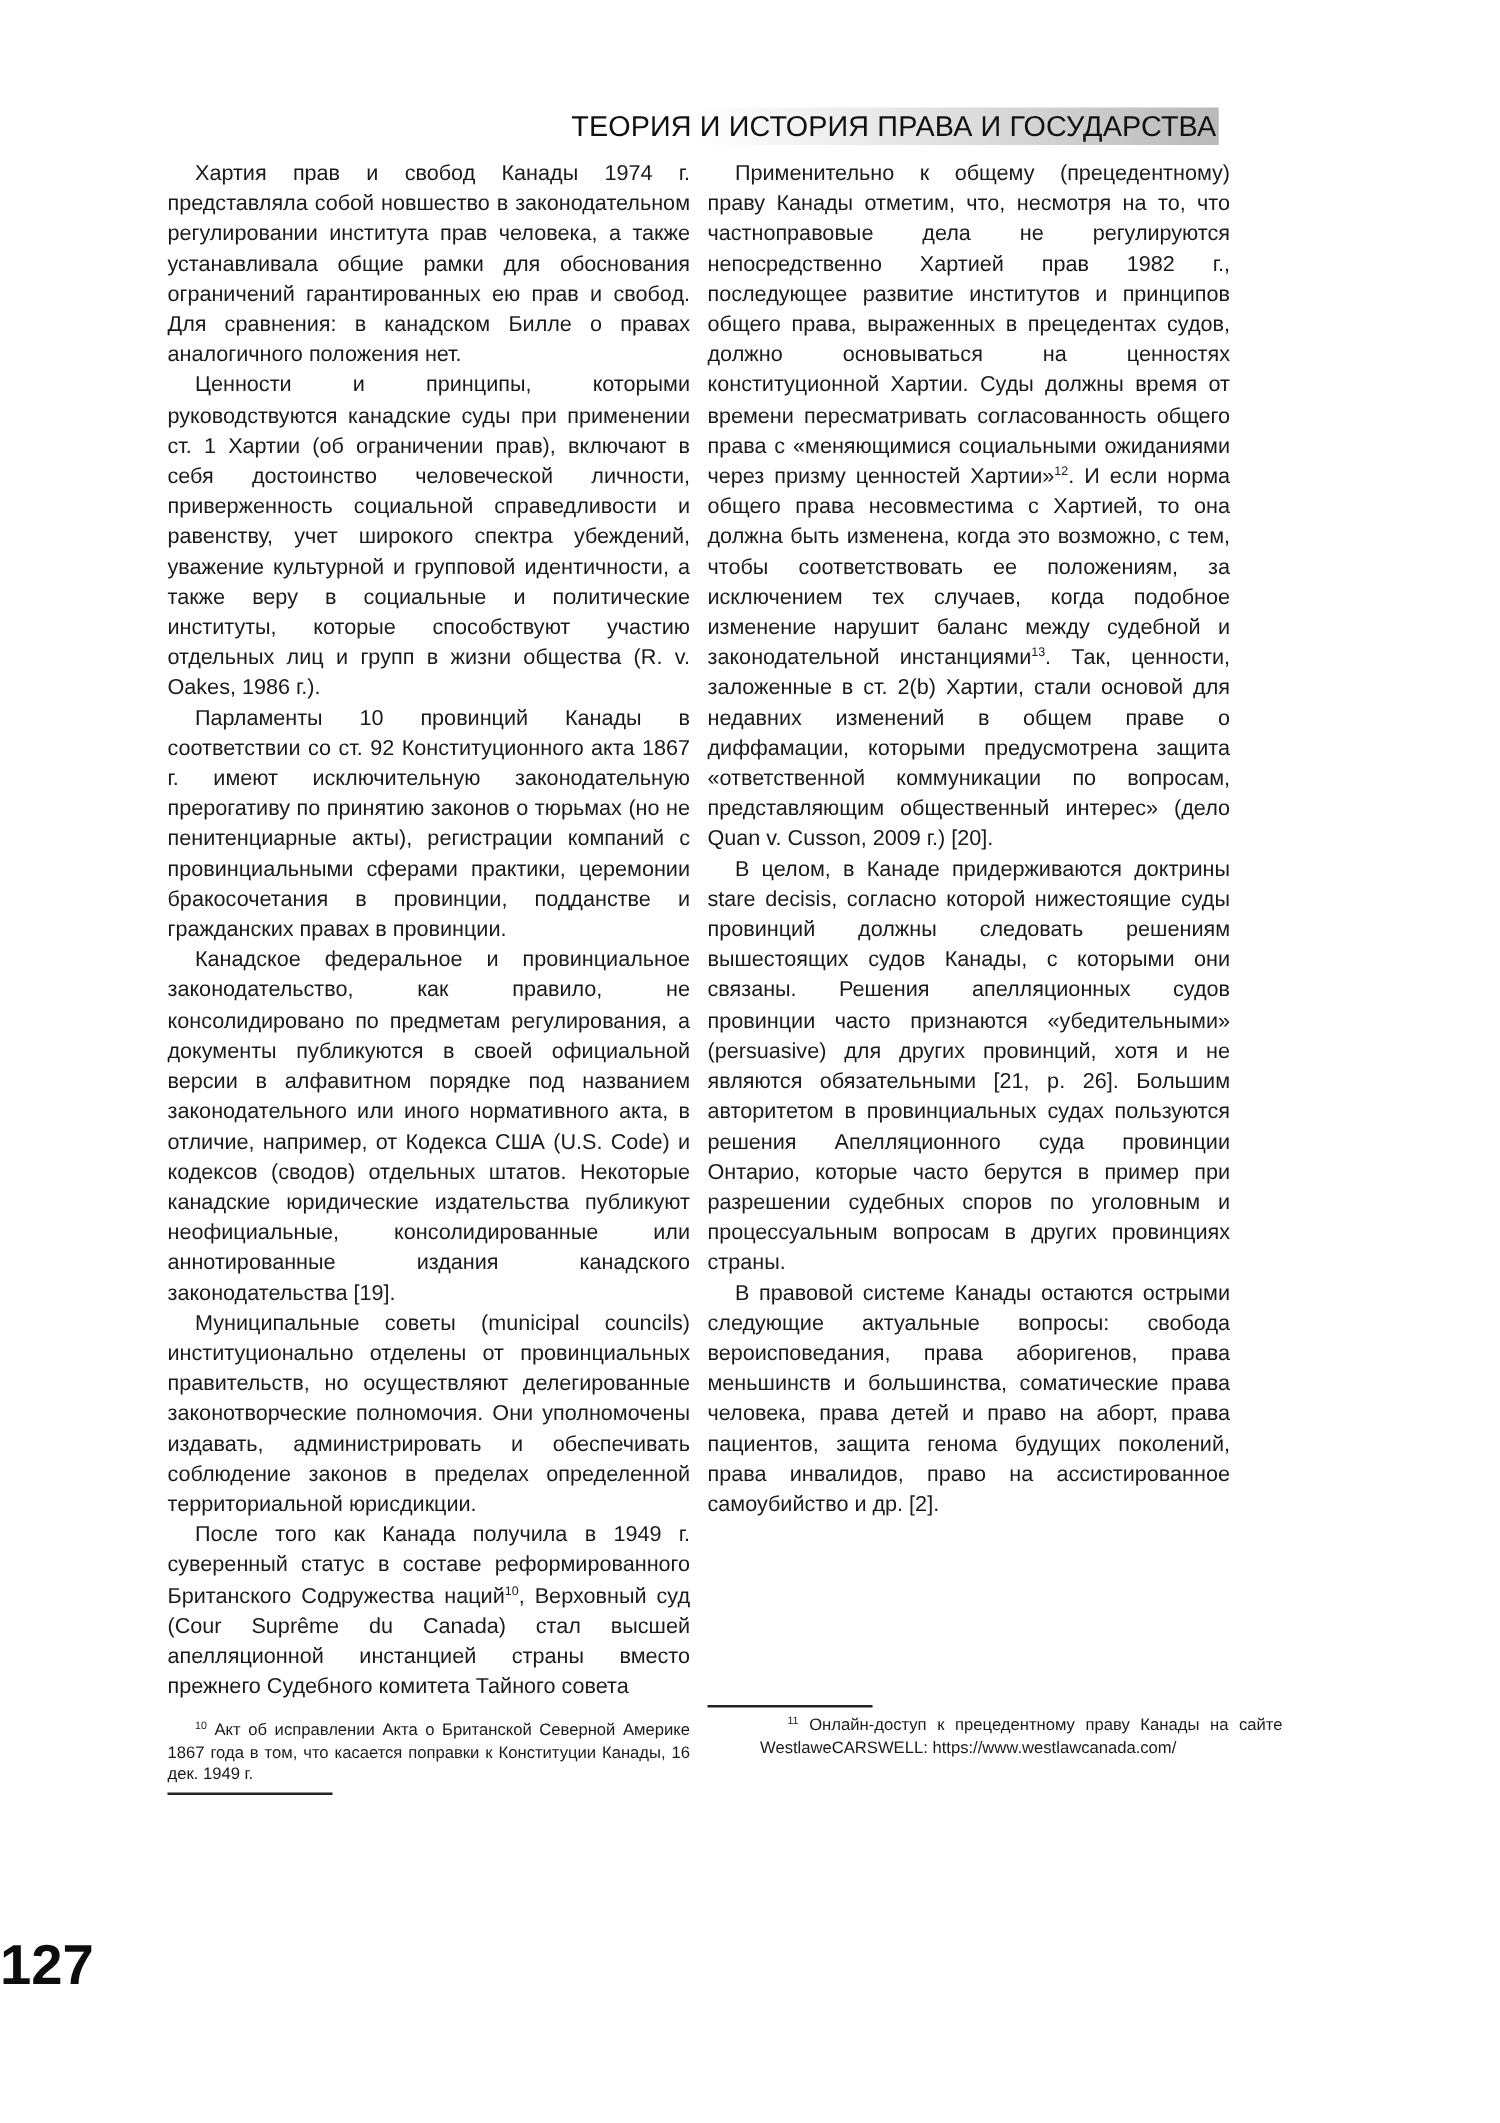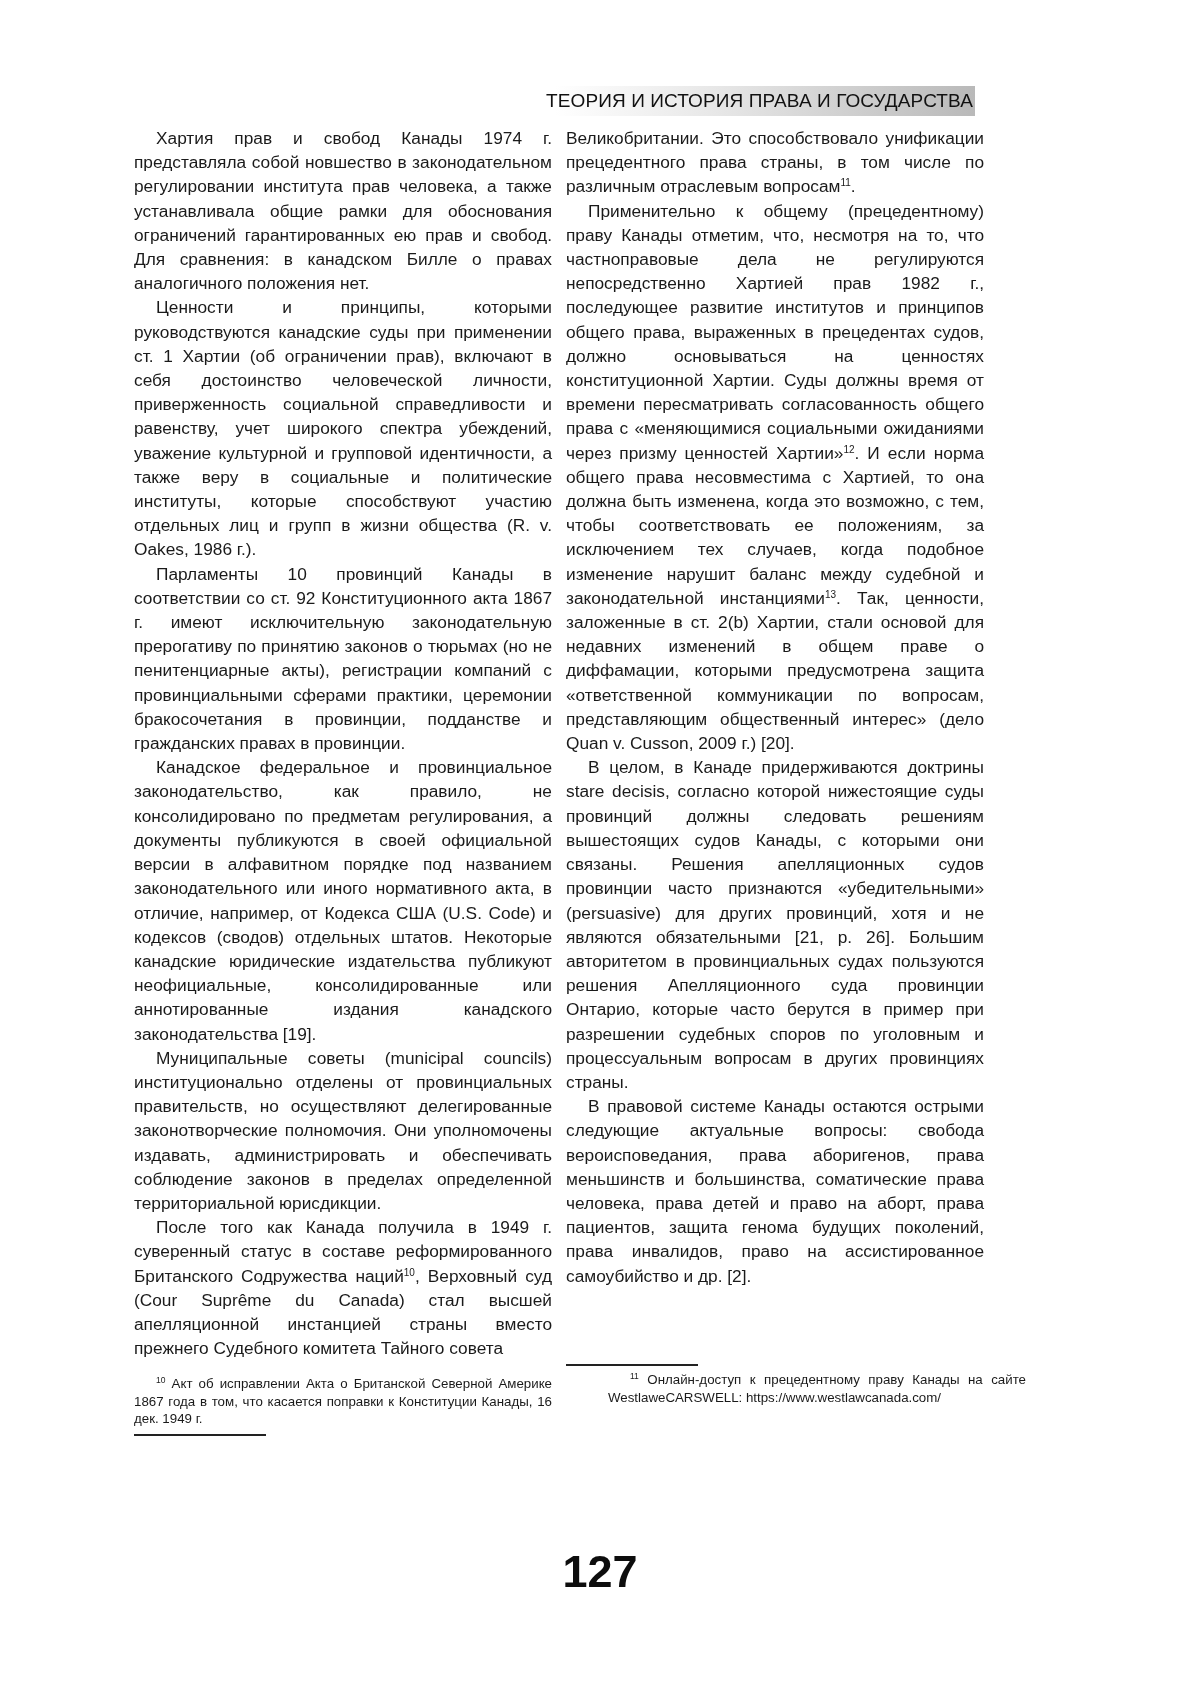--- a/index.html
+++ b/index.html
@@ -1,52 +1,51 @@
 <!DOCTYPE html>
 <html><head>
 <meta charset="utf-8">
 <style>
   html, body { margin: 0; padding: 0; background: #ffffff; }
   body { width: 1200px; height: 1698px; position: relative; overflow: hidden;
          font-family: "Liberation Sans", sans-serif; color: #1a1a1a; }
   .header-band { position: absolute; left: 555px; top: 86px; width: 420px; height: 30px;
          background: linear-gradient(to right, #ffffff 0%, #e6e6e6 40%, #b9b9b9 100%); }
-  .header-title { position: absolute; right: 227px; top: 88px; font-size: 19px; letter-spacing: 0.1px;
+  .header-title { position: absolute; right: 227px; top: 88px; font-size: 23px; letter-spacing: 0.1px;
          color: #111; white-space: nowrap; line-height: 26px; }
   .col { position: absolute; top: 126px; width: 418px; font-size: 17.3px; line-height: 24.2px;
          text-align: justify; hyphens: manual; }
   .col-left { left: 134px; }
   .col-right { left: 566px; }
   .col p { margin: 0; text-indent: 22px; }
   .col p.cont { text-indent: 0; }
   sup { font-size: 10px; line-height: 0; vertical-align: 6px; }
   .fn-rule { position: absolute; height: 1.5px; background: #222; width: 132px; }
   .footnotes { position: absolute; width: 418px; font-size: 13.3px; line-height: 17.5px; text-align: justify; }
   .footnotes p { margin: 0; text-indent: 22px; }
   .footnotes sup { font-size: 8.5px; vertical-align: 5px; }
-  .page-number { position: absolute; left: 0; width: 1200px; top: 1546px; text-align: center;
+  .page-number { position: absolute; left: 0; width: 1200px; top: 1546px; 
          font-size: 45px; font-weight: bold; color: #0d0d0d; }
 </style>
 </head>
 <body>
 
 <div class="header-band"></div>
 <div class="header-title">ТЕОРИЯ И ИСТОРИЯ ПРАВА И ГОСУДАРСТВА</div>
 
 <div class="col col-left">
   <p>Хартия прав и свобод Канады 1974 г. представляла собой новшество в законодательном регулировании института прав человека, а также устанавливала общие рамки для обоснования ограничений гарантированных ею прав и свобод. Для сравнения: в канадском Билле о правах аналогичного положения нет.</p>
   <p>Ценности и принципы, которыми руководствуются канадские суды при применении ст. 1 Хартии (об ограничении прав), включают в себя достоинство человеческой личности, приверженность социальной справедливости и равенству, учет широкого спектра убеждений, уважение культурной и групповой идентичности, а также веру в социальные и политические институты, которые способствуют участию отдельных лиц и групп в жизни общества (R. v. Oakes, 1986 г.).</p>
   <p>Парламенты 10 провинций Канады в соответствии со ст. 92 Конституционного акта 1867 г. имеют исключительную законодательную прерогативу по принятию законов о тюрьмах (но не пенитенциарные акты), регистрации компаний с провинциальными сферами практики, церемонии бракосочетания в провинции, подданстве и гражданских правах в провинции.</p>
   <p>Канадское федеральное и провинциальное законодательство, как правило, не консолидировано по предметам регулирования, а документы публикуются в своей официальной версии в алфавитном порядке под названием законодательного или иного нормативного акта, в отличие, например, от Кодекса США (U.S. Code) и кодексов (сводов) отдельных штатов. Некоторые канадские юридические издательства публикуют неофициальные, консолидированные или аннотированные издания канадского законодательства [19].</p>
   <p>Муниципальные советы (municipal councils) институционально отделены от провинциальных правительств, но осуществляют делегированные законотворческие полномочия. Они уполномочены издавать, администрировать и обеспечивать соблюдение законов в пределах определенной территориальной юрисдикции.</p>
   <p><span>После того как Канада получила в 1949 г. суверенный статус в составе реформированного Британского Содружества наций</span><sup>10</sup><span>, Верховный суд (Cour Suprême du Canada) стал высшей апелляционной инстанцией страны вместо прежнего Судебного комитета Тайного совета</span></p>
 </div>
 
 <div class="col col-right">
-  <p class="cont"><span>Великобритании. Это способствовало унификации прецедентного права страны, в том числе по различным отраслевым вопросам</span><sup>11</sup><span>.</span></p>
   <p><span>Применительно к общему (прецедентному) праву Канады отметим, что, несмотря на то, что частноправовые дела не регулируются непосредственно Хартией прав 1982 г., последующее развитие институтов и принципов общего права, выраженных в прецедентах судов, должно основываться на ценностях конституционной Хартии. Суды должны время от времени пересматривать согласованность общего права с «меняющимися социальными ожиданиями через призму ценностей Хартии»</span><sup>12</sup><span>. И если норма общего права несовместима с Хартией, то она должна быть изменена, когда это возможно, с тем, чтобы соответствовать ее положениям, за исключением тех случаев, когда подобное изменение нарушит баланс между судебной и законодательной инстанциями</span><sup>13</sup><span>. Так, ценности, заложенные в ст. 2(b) Хартии, стали основой для недавних изменений в общем праве о диффамации, которыми предусмотрена защита «ответственной коммуникации по вопросам, представляющим общественный интерес» (дело Quan v. Cusson, 2009 г.) [20].</span></p>
   <p>В целом, в Канаде придерживаются доктрины stare decisis, согласно которой нижестоящие суды провинций должны следовать решениям вышестоящих судов Канады, с которыми они связаны. Решения апелляционных судов провинции часто признаются «убедительными» (persuasive) для других провинций, хотя и не являются обязательными [21, p. 26]. Большим авторитетом в провинциальных судах пользуются решения Апелляционного суда провинции Онтарио, которые часто берутся в пример при разрешении судебных споров по уголовным и процессуальным вопросам в других провинциях страны.</p>
   <p>В правовой системе Канады остаются острыми следующие актуальные вопросы: свобода вероисповедания, права аборигенов, права меньшинств и большинства, соматические права человека, права детей и право на аборт, права пациентов, защита генома будущих поколений, права инвалидов, право на ассистированное самоубийство и др. [2].</p>
 </div>
 
 <div class="fn-rule" style="left:134px; top:1434px;"></div>
 <div class="footnotes" style="left:134px; top:1375px;">
   <p><sup>10</sup> <span>Акт об исправлении Акта о Британской Северной Америке 1867 года в том, что касается поправки к Конституции Канады, 16 дек. 1949 г.</span></p>
 </div>
 

